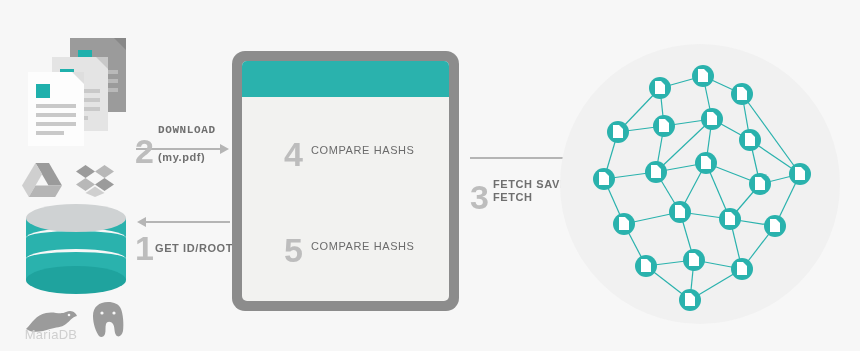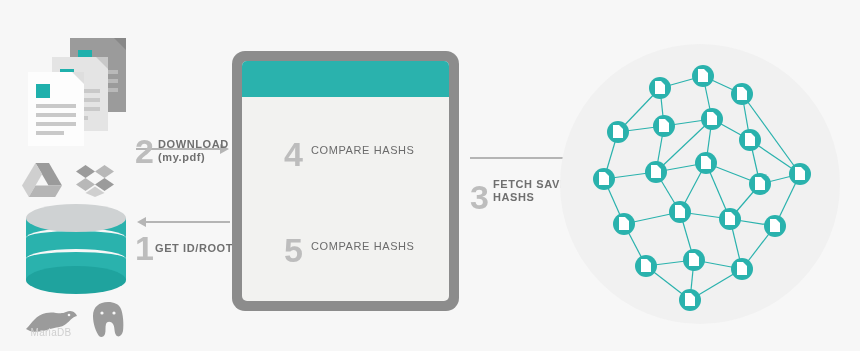--- a/index.html
+++ b/index.html
@@ -72,21 +72,21 @@
     border-radius: 50%;
     border-top: 3px solid #f7f7f7;
     box-sizing: border-box;
   }
 
   
   .db-logos { left: 22px; top: 300px; width: 110px; height: 42px; }
   .mariadb-logo { position: absolute; left: 0; top: 0; width: 58px; height: 42px; }
   .mariadb-label {
     position: absolute; left: 0; top: 27px; width: 58px;
-    font-size: 10px; color: #cfcfcf; text-align: center;
+    font-size: 13px; color: #cfcfcf; text-align: center;
     letter-spacing: 0.3px;
   }
   .pg-logo { position: absolute; left: 66px; top: 0; width: 40px; height: 40px; }
 
   
   .window {
     left: 232px; top: 51px;
     width: 227px; height: 260px;
     background: #8c8c8c;
     border-radius: 13px;
@@ -241,21 +241,21 @@
       <circle cx="14" cy="13" r="1.6" fill="#f7f7f7"></circle>
       <circle cx="26" cy="13" r="1.6" fill="#f7f7f7"></circle>
     </svg>
   </div>
 
   <div class="abs" style="left:136px; top:143px; width:94px; height:12px;">
     <div class="arrow-line" style="left:0; top:5px; width:84px;"></div>
     <div class="arrow-head right" style="left:84px; top:1px;"></div>
   </div>
   <div class="step-num" style="left:135px; top:134px;">2</div>
-  <div class="step-label" style="left:158px; top:138px; width:80px;">DOWNLOAD</div>
+  <div class="step-label" style="left:158px; top:124px; width:80px;font-family:Liberation Mono, monospace;">DOWNLOAD</div>
   <div class="step-label" style="left:158px; top:151px; width:80px;">(my.pdf)</div>
 
   <div class="abs" style="left:136px; top:216px; width:94px; height:12px;">
     <div class="arrow-line" style="left:10px; top:5px; width:84px;"></div>
     <div class="arrow-head left" style="left:1px; top:1px;"></div>
   </div>
   <div class="step-num" style="left:135px; top:231px;">1</div>
   <div class="step-label" style="left:155px; top:242px; width:90px;">GET ID/ROOT</div>
 
   <div class="abs window">
@@ -267,21 +267,21 @@
   <div class="step-label inside" style="left:311px; top:144px; width:120px;">COMPARE HASHS</div>
   <div class="step-num" style="left:284px; top:233px;">5</div>
   <div class="step-label inside" style="left:311px; top:240px; width:120px;">COMPARE HASHS</div>
 
   <div class="abs" style="left:470px; top:152px; width:106px; height:12px;">
     <div class="arrow-line" style="left:0; top:5px; width:95px;"></div>
     <div class="arrow-head right" style="left:95px; top:1px;"></div>
   </div>
   <div class="step-num" style="left:470px; top:180px;">3</div>
   <div class="step-label" style="left:493px; top:178px; width:90px;">FETCH SAVED</div>
-  <div class="step-label" style="left:493px; top:191px; width:90px;">HASHS</div>
+  <div class="step-label" style="left:493px; top:191px; width:90px;">FETCH</div>
 
   <div class="abs network">
     <div class="network-bg"></div>
     <svg class="edges" width="280" height="280" id="network-edges">
         <line x1="100" y1="44" x2="143" y2="32" stroke="#2ab2ad" stroke-width="1.2"></line>
         <line x1="143" y1="32" x2="182" y2="50" stroke="#2ab2ad" stroke-width="1.2"></line>
         <line x1="100" y1="44" x2="104" y2="82" stroke="#2ab2ad" stroke-width="1.2"></line>
         <line x1="143" y1="32" x2="152" y2="75" stroke="#2ab2ad" stroke-width="1.2"></line>
         <line x1="182" y1="50" x2="190" y2="96" stroke="#2ab2ad" stroke-width="1.2"></line>
         <line x1="58" y1="88" x2="104" y2="82" stroke="#2ab2ad" stroke-width="1.2"></line>

